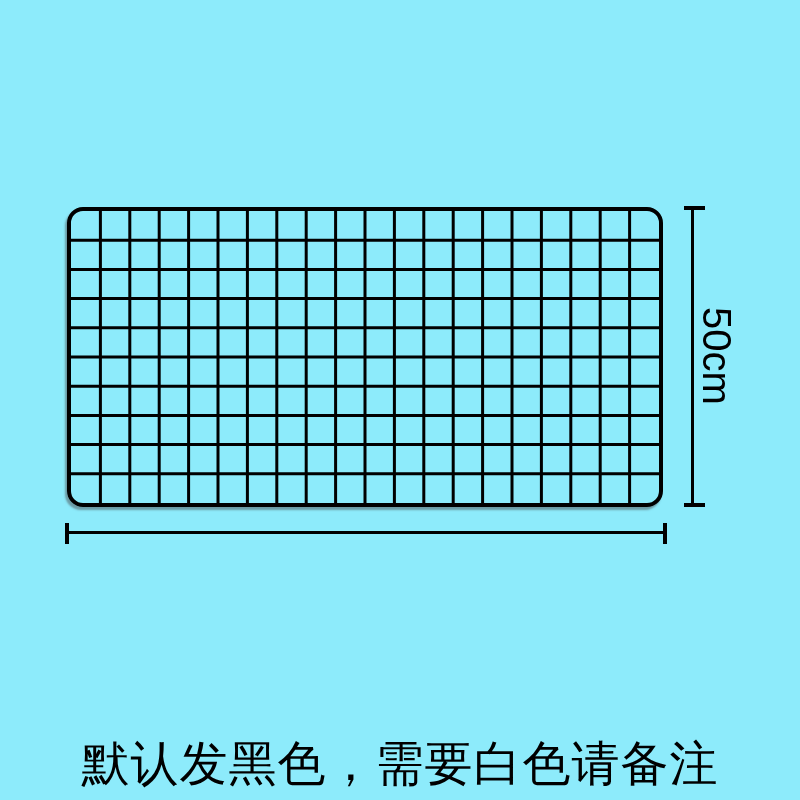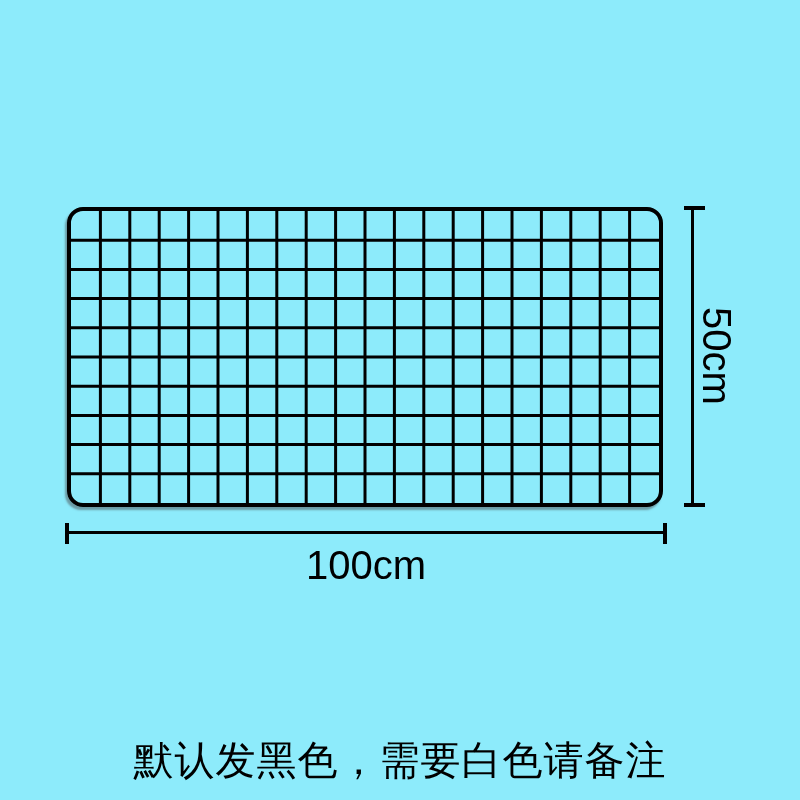--- a/index.html
+++ b/index.html
@@ -68,21 +68,21 @@
     top: 545px;
     transform: translateX(-50%);
   }
   .note {
     position: absolute;
     left: 0;
     top: 738px;
     width: 100%;
     text-align: center;
     color: var(--line-color, #000);
-    font-size: 40px;
+    font-size: 48px;
     line-height: 1.1;
     letter-spacing: 1px;
     white-space: nowrap;
   }
 </style>
 </head>
 <body>
 
 <div class="canvas">
 
@@ -122,17 +122,16 @@
   <div class="dim dim-v-line"></div>
   <div class="dim dim-v-cap-t"></div>
   <div class="dim dim-v-cap-b"></div>
 
   <div class="dim dim-h-line"></div>
   <div class="dim dim-h-cap-l"></div>
   <div class="dim dim-h-cap-r"></div>
 
   <div class="label label-height">50cm</div>
 
-  <div class="label label-width">100cm</div>
 
   <div class="note">默认发黑色，需要白色请备注</div>
 
 </div>
 
 </body></html>

